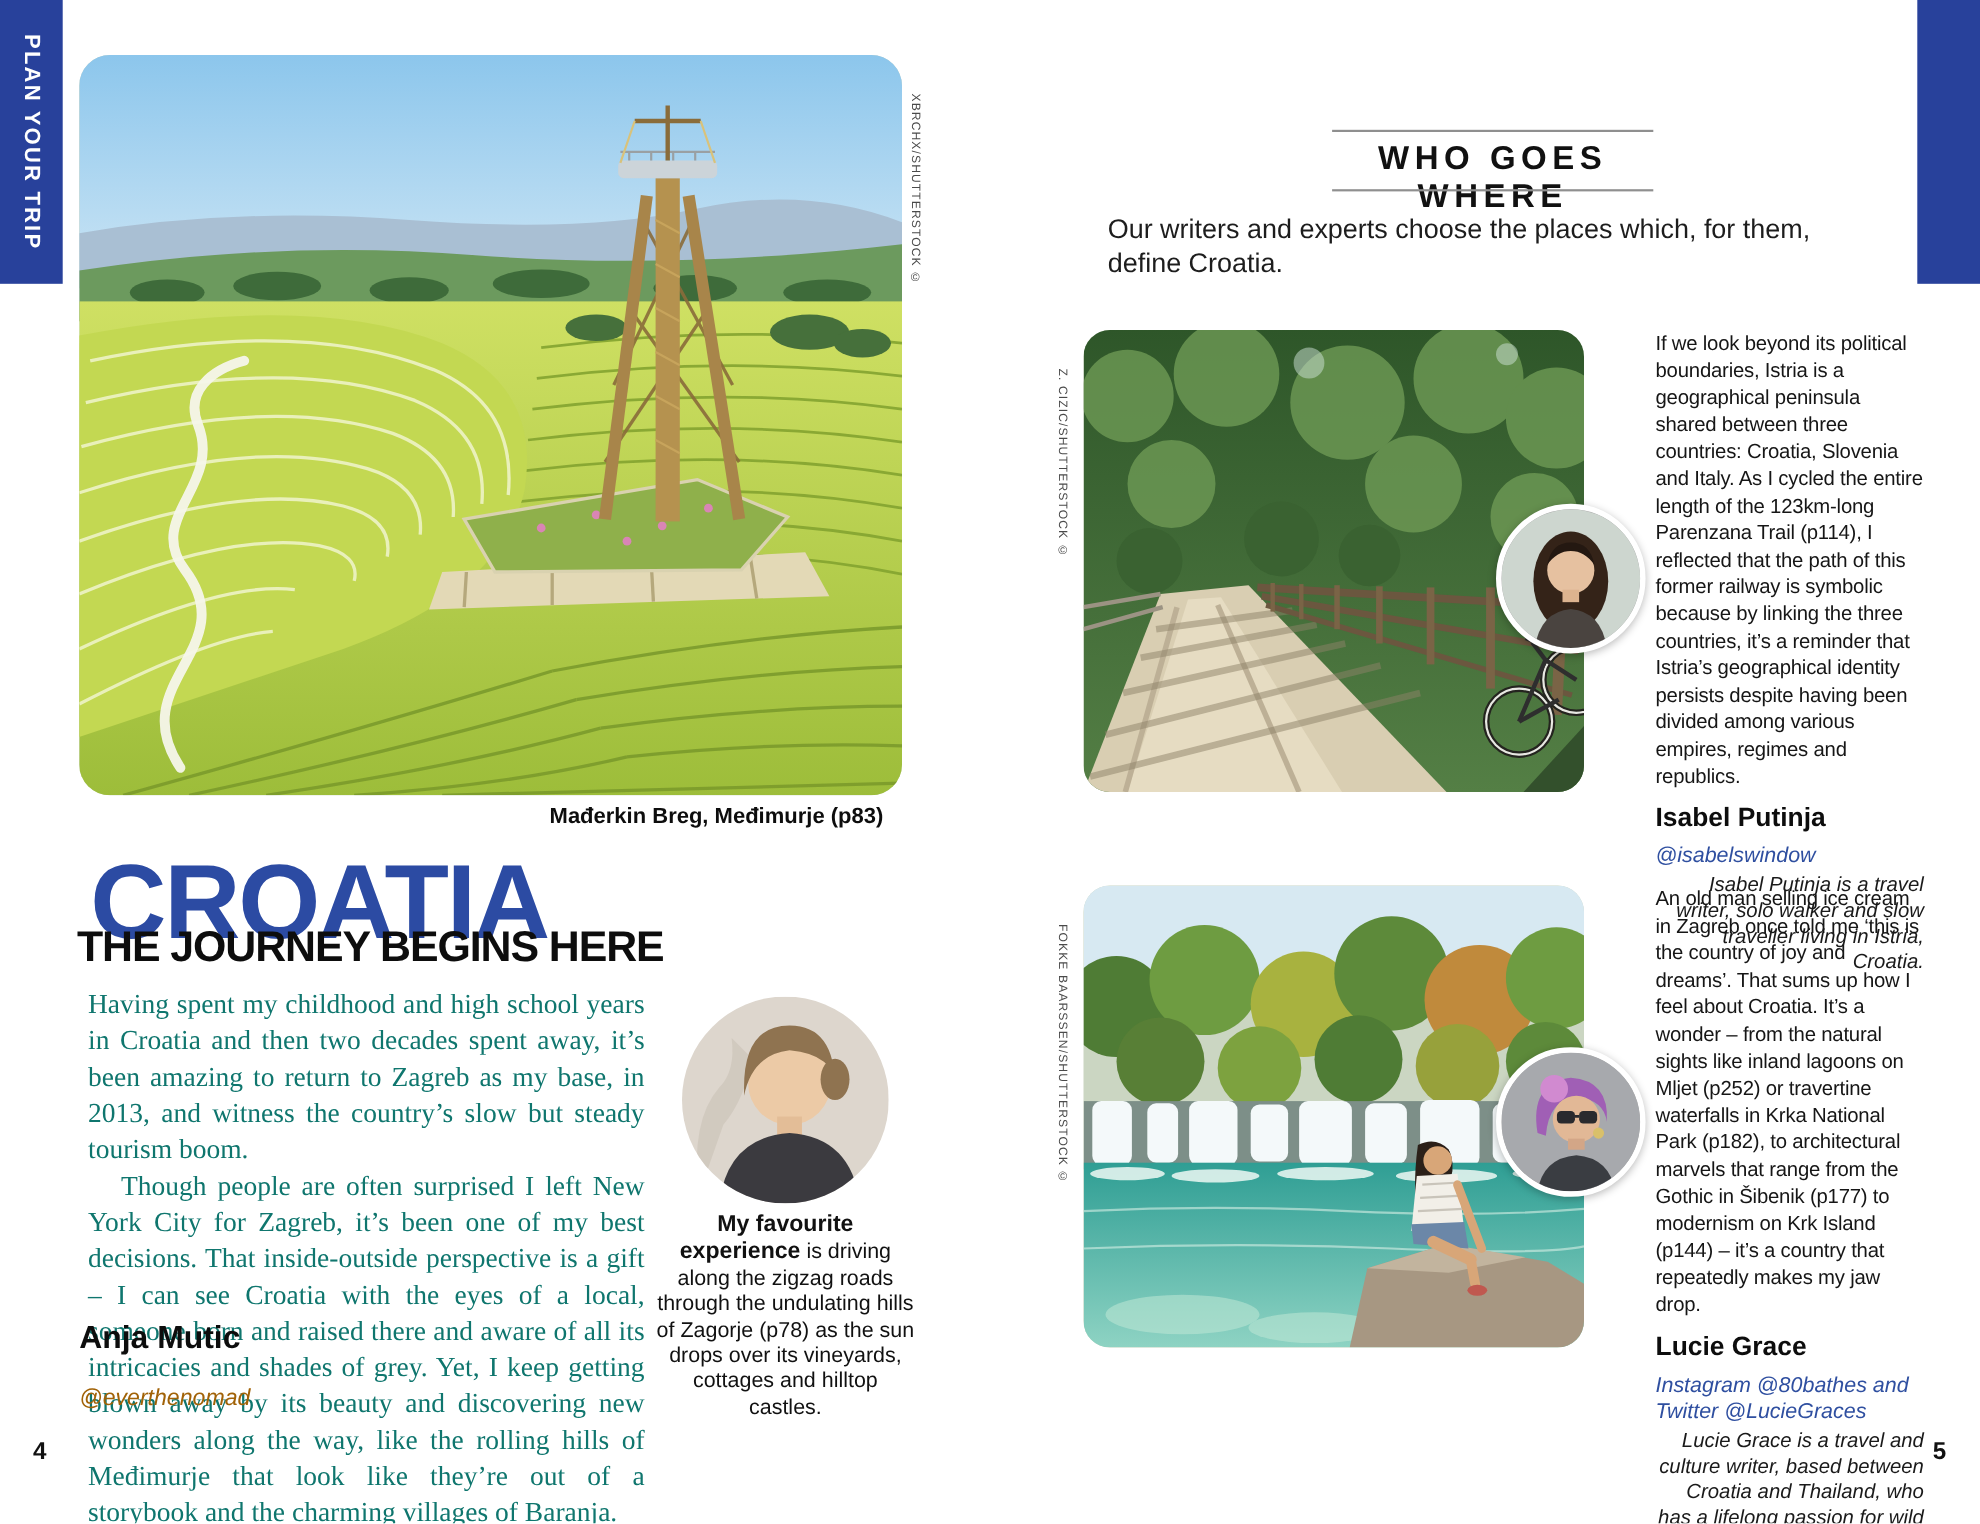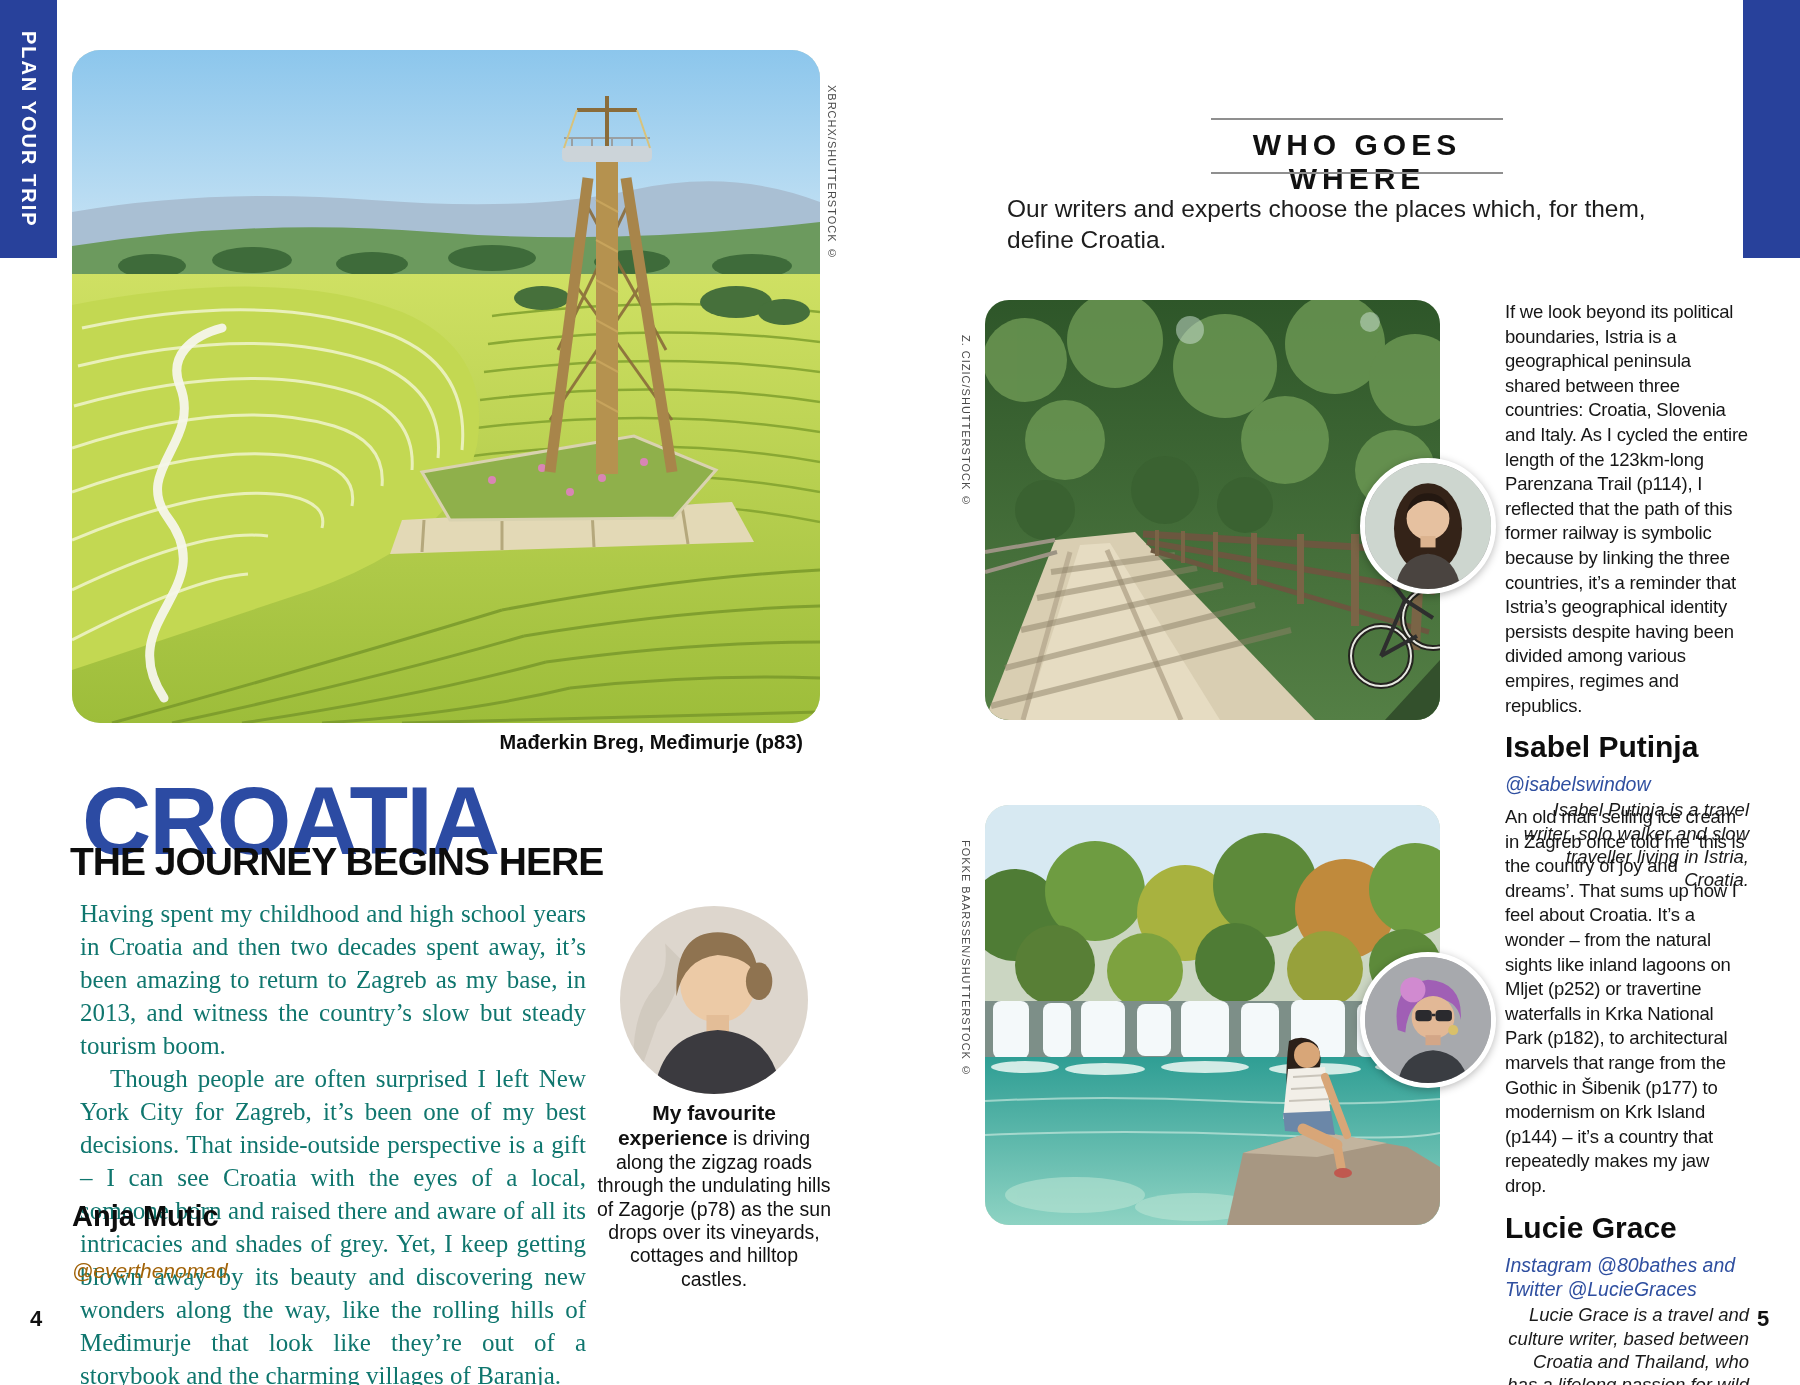--- a/index.html
+++ b/index.html
@@ -45,21 +45,21 @@
   .entry-photo-1{top:300px;}
   .entry-photo-2{top:805px;}
   .inset{position:absolute;width:126px;height:126px;border-radius:50%;border:5px solid #fff;
          overflow:hidden;box-shadow:0 2px 8px rgba(0,0,0,.28);background:#aaa;}
   .inset-1{left:1360px;top:458px;}
   .inset-2{left:1360px;top:952px;}
   .col{position:absolute;left:1505px;width:244px;color:#161616;}
   .col-1{top:300px;}
   .col-2{top:805px;}
   .col .entry-text{margin:0;font-size:18.5px;line-height:1.33;letter-spacing:-0.2px;}
-  .col .entry-name{margin:12px 0 0 0;font-size:30px;font-weight:bold;color:#0d0d0d;}
+  .col .entry-name{margin:12px 0 0 0;font-size:24px;font-weight:bold;color:#0d0d0d;}
   .col .entry-handle{margin-top:8px;font-size:19.5px;font-style:italic;color:#2f4fa0;line-height:1.25;}
   .col .entry-bio{margin-top:2px;font-size:18.5px;font-style:italic;line-height:1.26;color:#1a1a1a;text-align:right;}
 </style>
 </head>
 <body>
 
 <div class="spread">
 
   <div class="tab tab-left">
     <span>PLAN YOUR TRIP</span>

